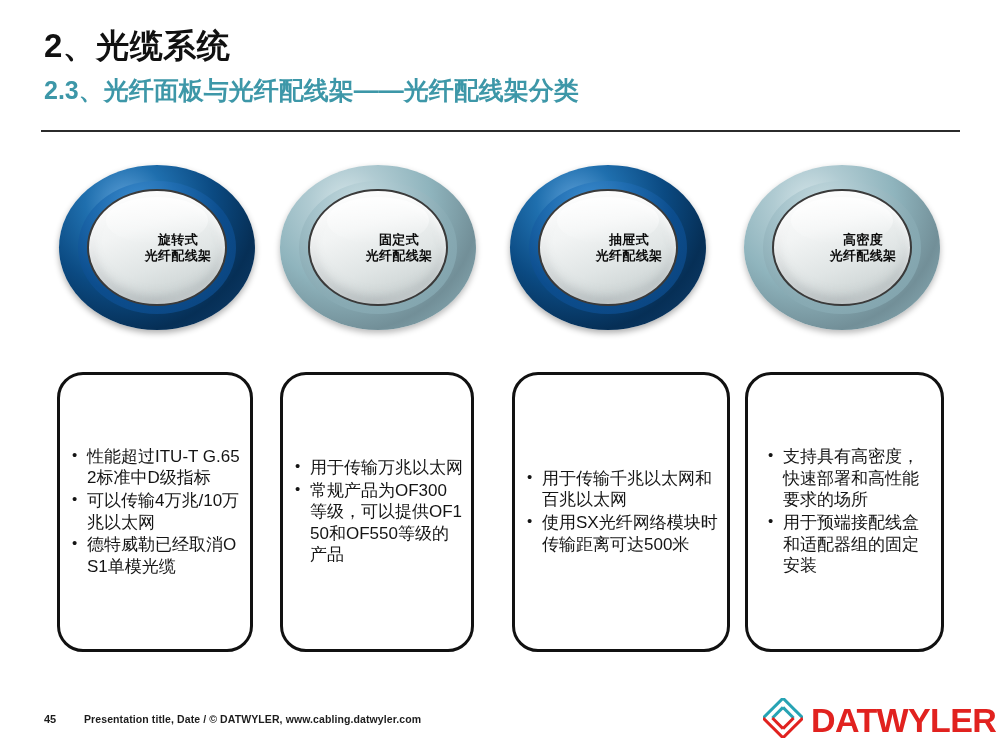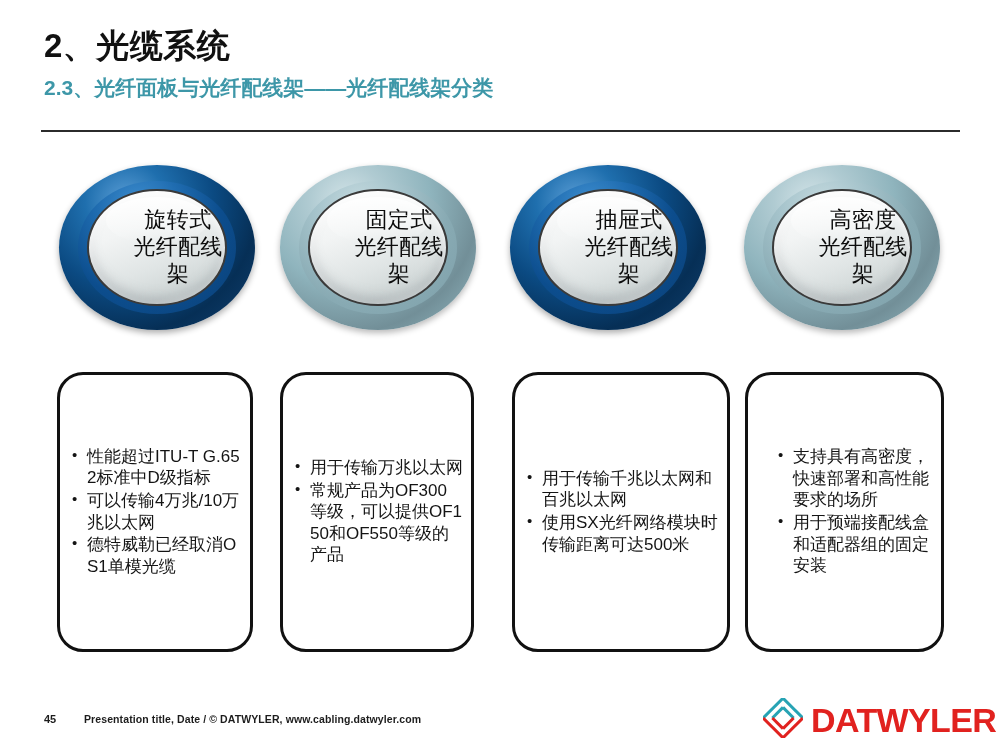--- a/index.html
+++ b/index.html
@@ -24,21 +24,21 @@
     font-size: 33px;
     font-weight: bold;
     letter-spacing: 0.5px;
     color: #111111;
     white-space: nowrap;
   }
   #slide-subtitle {
     position: absolute;
     left: 44px;
     top: 74px;
-    font-size: 21px;
+    font-size: 25px;
     font-weight: bold;
     color: #3d97a8;
     white-space: nowrap;
   }
   #title-rule {
     position: absolute;
     left: 41px;
     top: 130px;
     width: 919px;
     height: 0;
@@ -115,22 +115,22 @@
     top: 5%;
     width: 76%;
     height: 42%;
     border-radius: 50%;
     background: linear-gradient(180deg, rgba(255,255,255,0.85), rgba(255,255,255,0));
     pointer-events: none;
   }
   .badge-label {
     position: relative;
     z-index: 2;
-    font-size: 22px;
-    font-weight: normal;
+    font-size: 13px;
+    font-weight: bold;
     line-height: 1.22;
     color: #0c0c0c;
     letter-spacing: 0.3px;
     white-space: pre-line;
     margin-left: 42px;
   }
 
   
   .infobox {
     position: absolute;
@@ -168,21 +168,21 @@
   }
   .bullets li::before {
     content: "\2022";
     position: absolute;
     left: 2px;
     top: -1px;
     font-size: 15px;
     line-height: 1.35;
     color: #141414;
   }
-  .ib-3 .bullets { padding-left: 28px; }
+  .ib-3 .bullets { padding-left: 18px; }
 
   
   #footer-page {
     position: absolute;
     left: 44px;
     top: 713px;
     font-size: 11px;
     font-weight: bold;
     color: #1c1c1c;
   }

